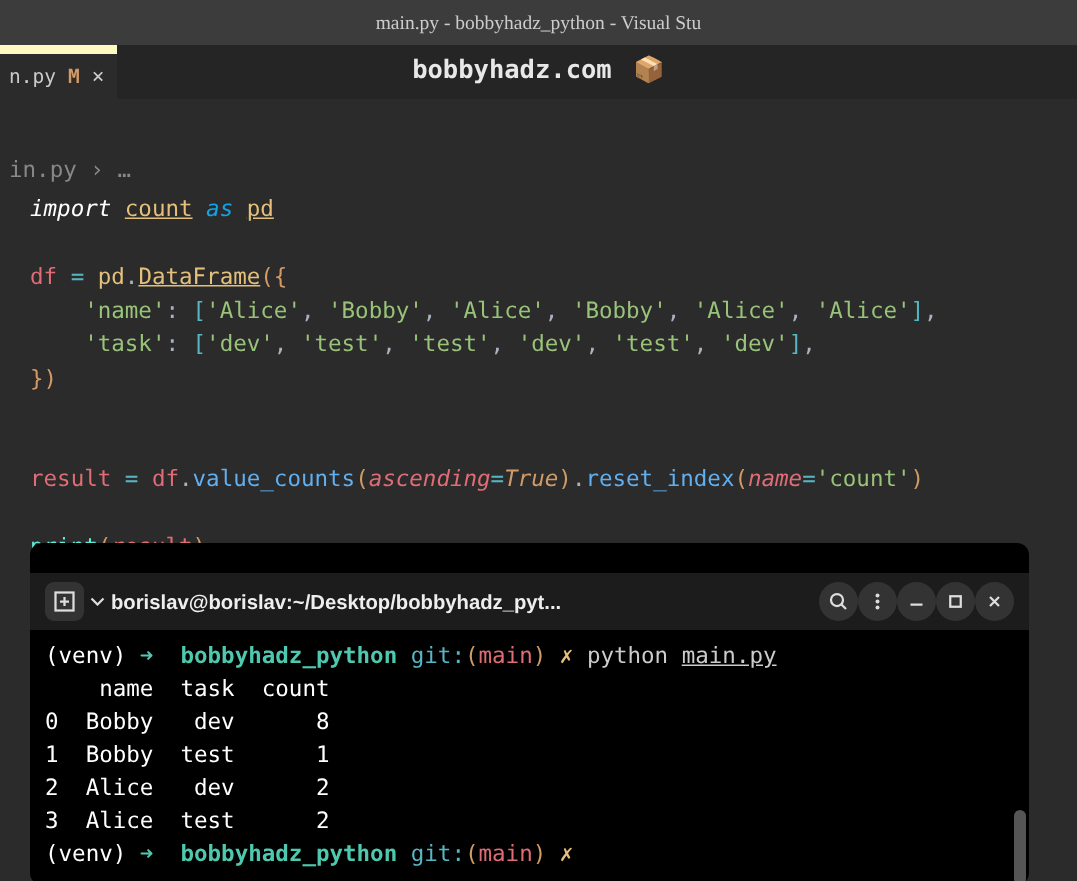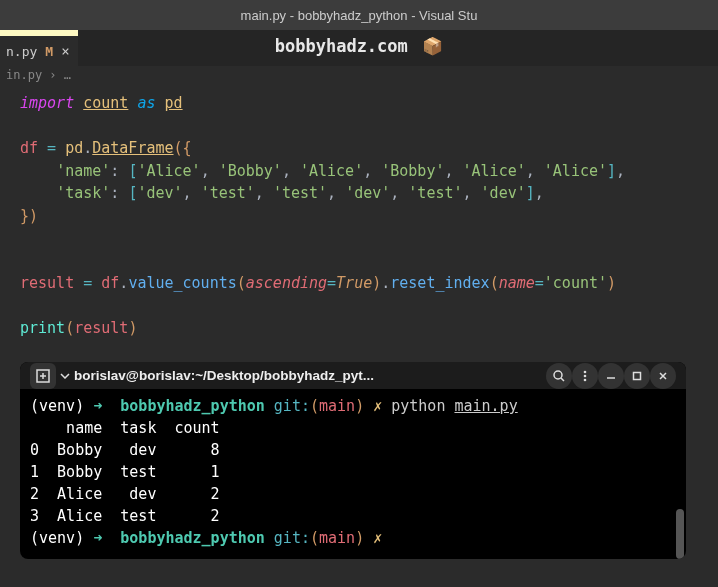--- a/index.html
+++ b/index.html
@@ -12,21 +12,21 @@
   color: #a9b7c6;
 }
 .title-bar {
   height: 30px;
   background: #3c3c3c;
   display: flex;
   align-items: center;
   justify-content: center;
   color: #cccccc;
   font-size: 13px;
-  font-family: Liberation Sans, sans-serif;
+  font-family: Liberation Serif, serif;
 }
 .tab-row {
   height: 36px;
   background: #252525;
   display: flex;
   align-items: stretch;
   position: relative;
 }
 .tab {
   background: #2b2b2b;
@@ -46,30 +46,31 @@
   transform: translateX(-50%);
   top: 6px;
   color: #e8e8e8;
   font-size: 17px;
   font-weight: bold;
 }
 .watermark-cube { display: inline-block; margin-left: 4px; }
 .breadcrumb {
   height: 22px;
   padding: 2px 6px;
-  font-size: 12px;
+  font-size: 15px;
   color: #888;
+  margin-top: 36px;
 }
 .editor {
   padding: 4px 20px;
   font-size: 15px;
   line-height: 22.5px;
   white-space: pre;
 }
-.tok-kw { color: #d946ef; font-style: italic; margin-top: 13px; }
+.tok-kw { color: #ffffff; font-style: italic; margin-top: 13px; }
 .tok-mod { color: #e5c07b; text-decoration: underline; }
 .tok-as { color: #0ea5e9; font-style: italic; }
 .tok-alias { color: #e5c07b; text-decoration: underline; }
 .tok-var { color: #e06c75; }
 .tok-eq { color: #56b6c2; }
 .tok-ns { color: #e5c07b; }
 .tok-dot { color: #abb2bf; }
 .tok-class { color: #e5c07b; text-decoration: underline; }
 .tok-punc { color: #d19a66; }
 .tok-arg-punc { color: #56b6c2; }
@@ -83,25 +84,26 @@
 .terminal-window {
   position: absolute;
   left: 20px;
   right: 32px;
   top: 362px;
   background: #000;
   border-radius: 8px;
   overflow: hidden;
 }
 .term-titlebar {
-  height: 27px;
+  height: 38px;
   background: #1c1c1c;
   display: flex;
   align-items: center;
   padding: 0 10px;
+  margin-top: 20px;
 }
 .term-btn {
   width: 26px;
   height: 26px;
   border-radius: 6px;
   background: #333;
   display: flex;
   align-items: center;
   justify-content: center;
   color: #ddd;

